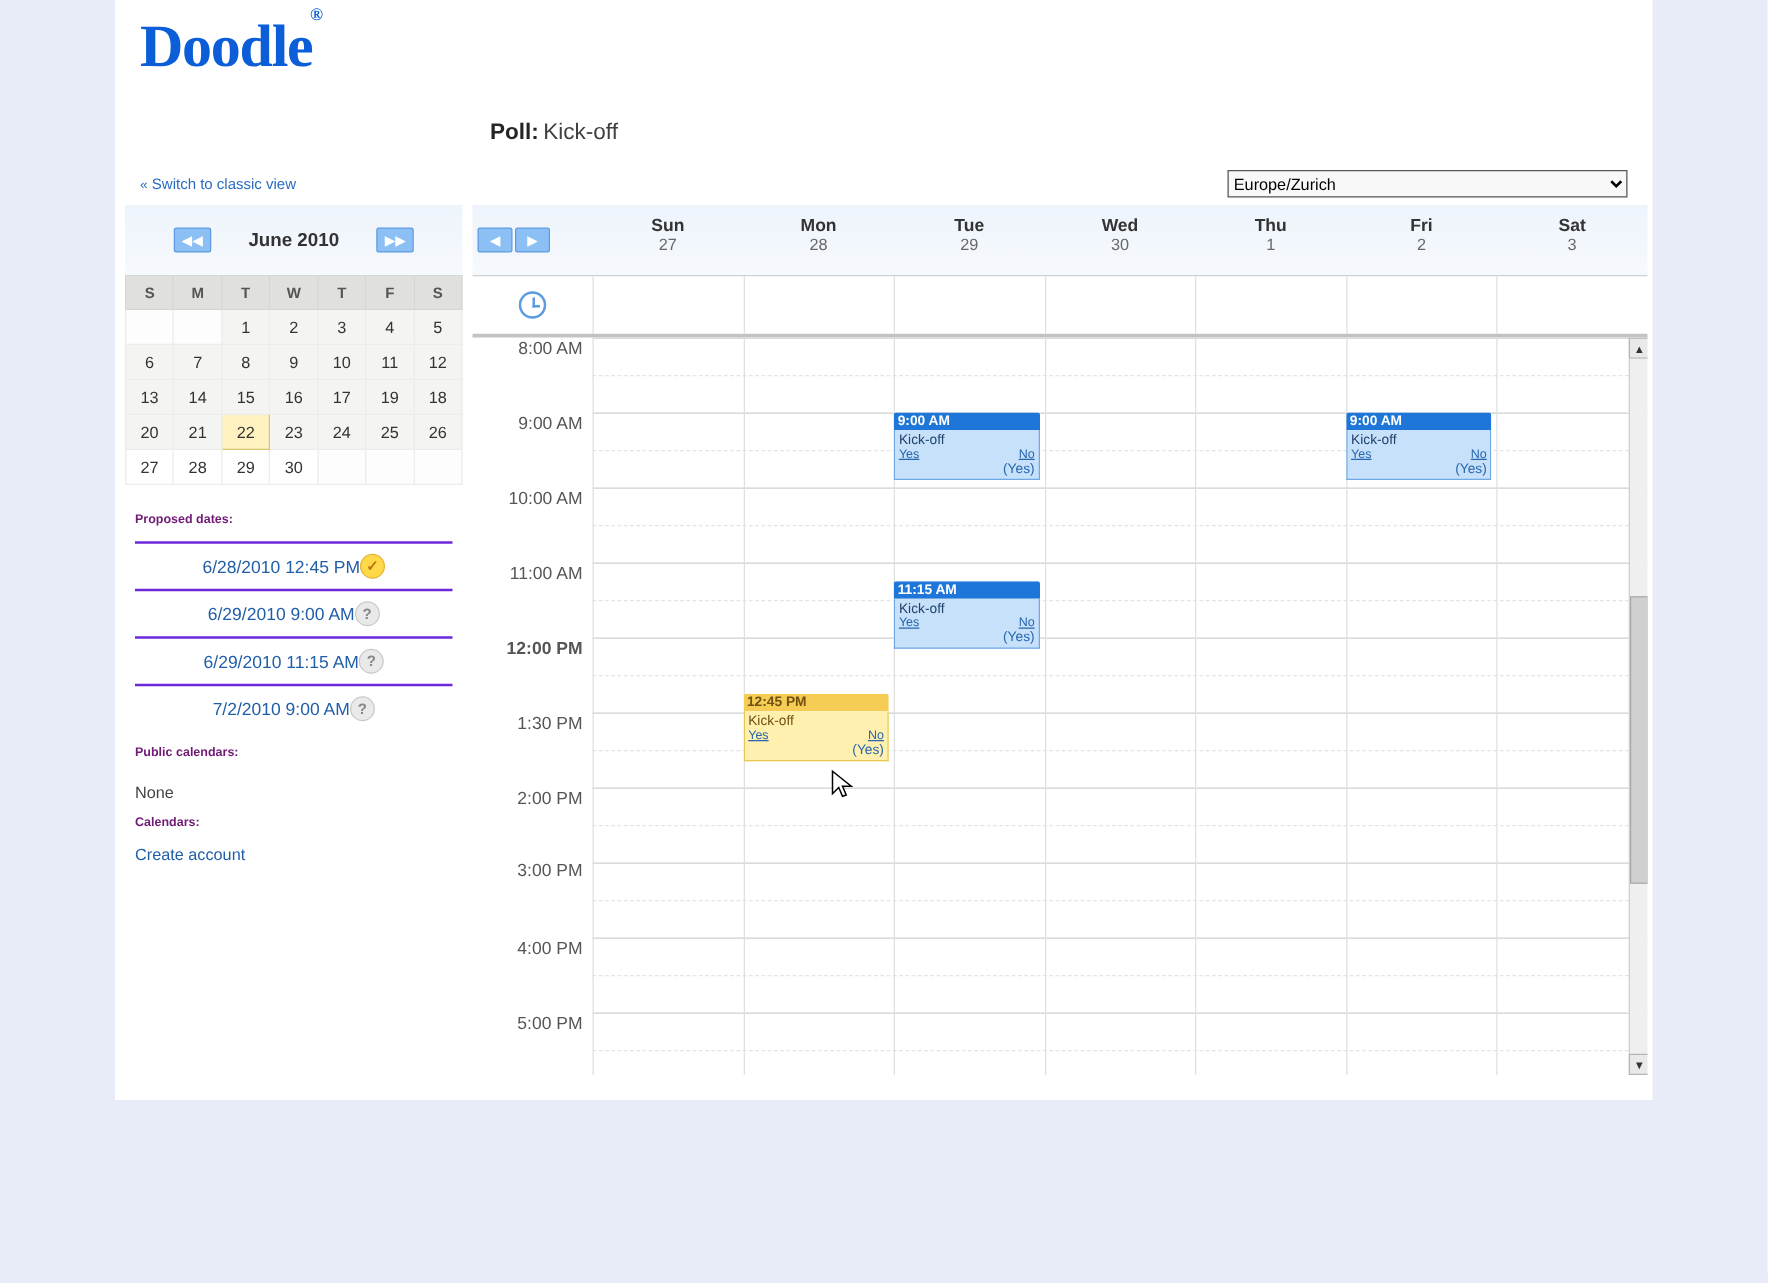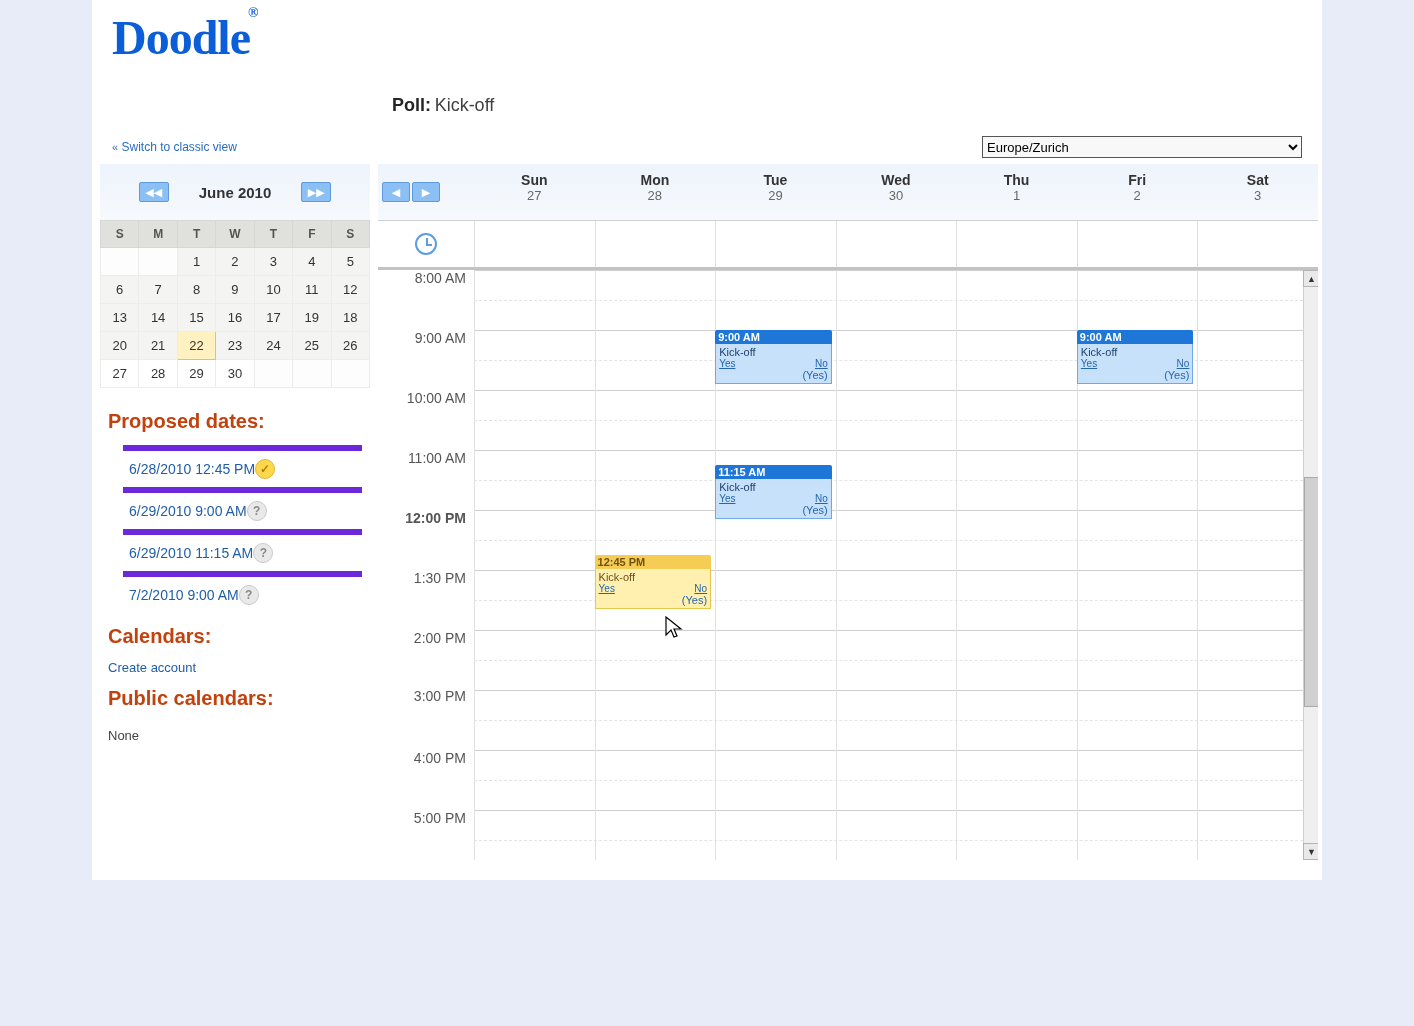--- a/index.html
+++ b/index.html
@@ -114,34 +114,33 @@
   background: #f4f4f2;
 }
 .mini-cal td.blank { background: #fdfdfd; cursor: default; }
 .mini-cal td.today { background: #fff2c0; border: 1px solid #d6c770; }
 .mini-cal td.currow { background: #fff; }
 .proposed {
   padding: 22px 8px 0 8px;
 }
 .section-title {
   font-weight: bold;
-  font-size: 20px;
+  font-size: 10px;
   margin-bottom: 12px;
-  color: #c2410c;
+  color: #701a75;
 }
 .prop-row {
   display: flex;
-  justify-content: flex-start;
+  justify-content: center;
   align-items: center;
   padding: 8px 6px;
-  border-top: 6px solid #6d28d9;
+  border-top: 2px solid #6d28d9;
   color: #205ea8;
   font-size: 14px;
   cursor: pointer;
-  margin-left: 15px;
 }
 .prop-row .status-badge {
   width: 20px;
   height: 20px;
   border-radius: 50%;
   display: inline-flex;
   align-items: center;
   justify-content: center;
   font-size: 12px;
   font-weight: bold;
@@ -382,27 +381,27 @@
               <span class="status-badge status-unk">?</span>
             </div>
             <div class="prop-row">
               <span>7/2/2010 9:00 AM</span>
               <span class="status-badge status-unk">?</span>
             </div>
           </div>
       </div>
 
       <div class="calendars">
+        <div class="section-title">Public calendars:</div>
+        <div class="small-note">None</div>
+      </div>
+
+      <div class="calendars">
         <div class="section-title">Calendars:</div>
         <div class="link">Create account</div>
-      </div>
-
-      <div class="calendars">
-        <div class="section-title">Public calendars:</div>
-        <div class="small-note">None</div>
       </div>
     </div>
 
     <div class="weekview">
       <div class="week-header">
         <div class="week-nav">
           <button class="nav-btn wk">◀</button>
           <button class="nav-btn wk">▶</button>
         </div>
         <div class="day-head">

